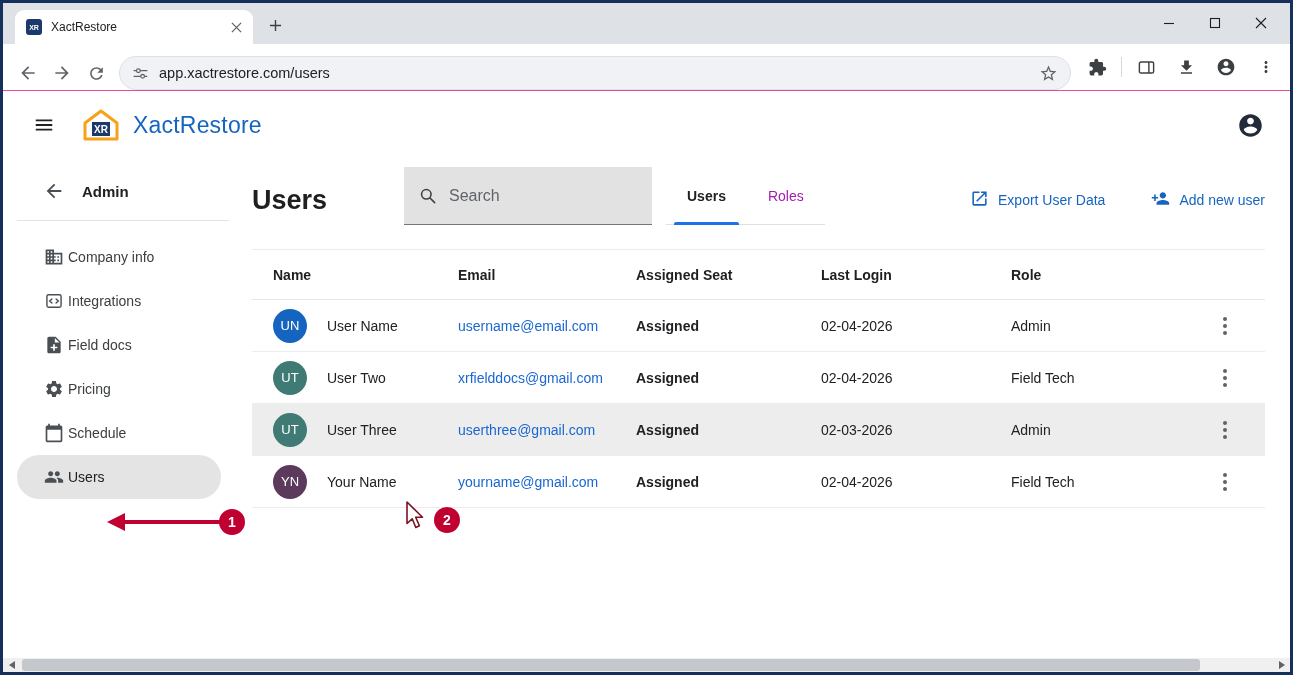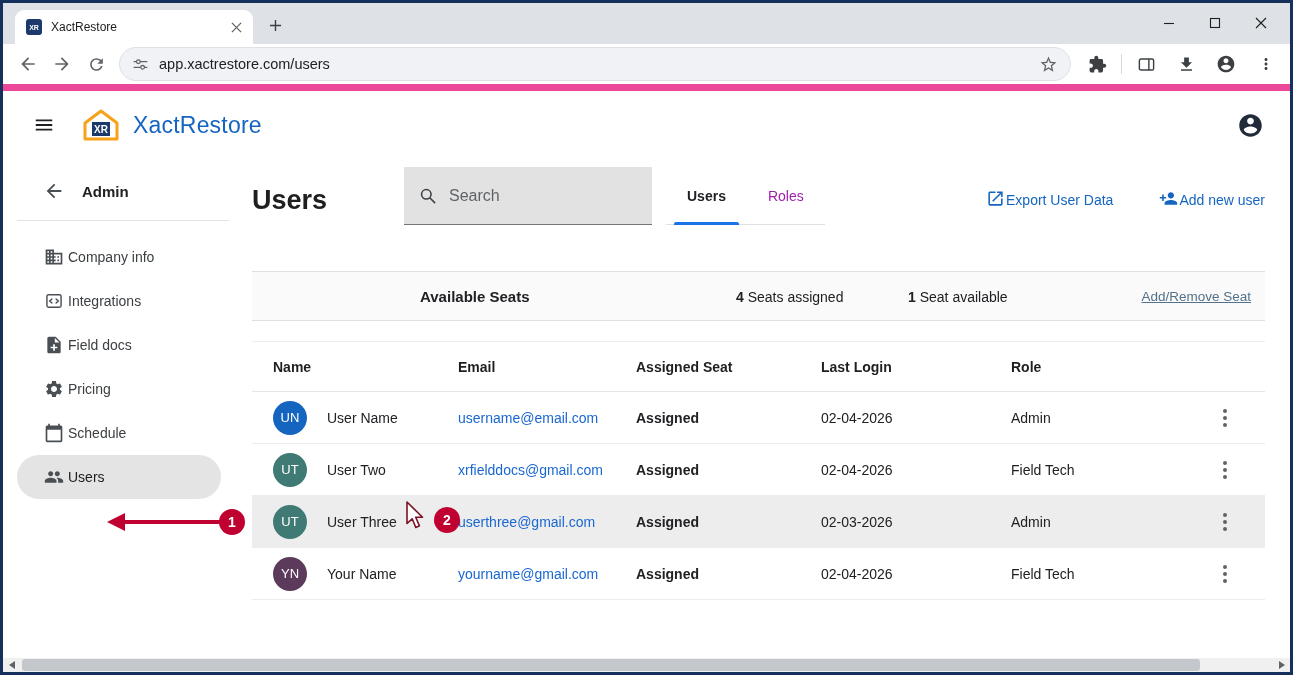--- a/index.html
+++ b/index.html
@@ -10,21 +10,21 @@
   .tabstrip { height:41px; background:#dee1e6; display:flex; align-items:flex-end; position:relative; flex:none; }
   .tab { margin-left:12px; width:238px; height:34px; background:#fff; border-radius:9px 9px 0 0; display:flex; align-items:center; padding:0 8px 0 11px; gap:9px; }
   .favicon { width:16px; height:16px; background:#1b3a6b; border-radius:3px; color:#fff; font-size:7px; font-weight:bold; display:flex; align-items:center; justify-content:center; flex:none; }
   .tab-title { font-size:12px; color:#202124; flex:1; white-space:nowrap; overflow:hidden; }
   .icon-btn { display:flex; align-items:center; justify-content:center; color:#5f6368; cursor:pointer; }
   .tab-close { width:18px; height:18px; border-radius:50%; }
   .newtab { width:28px; height:28px; margin:0 0 5px 8px; border-radius:50%; }
   .win-controls { position:absolute; right:6px; top:0; height:40px; display:flex; align-items:center; }
   .win-btn { width:46px; height:40px; display:flex; align-items:center; justify-content:center; color:#1f1f1f; cursor:pointer; }
 
-  .toolbar { height:47px; background:#fff; border-bottom:7px solid #ec4899; display:flex; align-items:center; padding:4px 8px; flex:none; }
+  .toolbar { height:47px; background:#fff; border-bottom:1px solid #ec4899; display:flex; padding:12px 8px; flex:none; }
   .nav-btn { width:34px; height:34px; border-radius:50%; }
   .omnibox { flex:1; height:34px; margin-left:6px; border-radius:17px; background:#f0f2f5; border:1px solid #dde1e6; display:flex; align-items:center; padding:0 12px; gap:10px; cursor:text; }
   .url { flex:1; font-size:14.5px; color:#202124; }
   .tb-right { display:flex; align-items:center; margin-left:10px; gap:8px; }
   .tb-icon { width:32px; height:32px; border-radius:50%; }
   .vdiv { width:1px; height:20px; background:#d5d8dc; }
 
   
   .app-header { height:68px; background:#fff; display:flex; align-items:center; padding:0 26px; flex:none; }
   .hamburger { width:30px; height:30px; }
@@ -47,21 +47,21 @@
   .main-top { display:flex; align-items:flex-start; margin-top:8px; height:62px; }
   .page-title { width:152px; margin-top:18px; font-size:27px; font-weight:bold; color:#1f1f1f; }
   .searchbox { width:248px; height:58px; background:#e2e2e2; border-bottom:1px solid #767676; border-radius:1px 1px 0 0; display:flex; align-items:center; padding:0 14px; gap:12px; }
   .searchbox input { flex:1; border:none; outline:none; background:transparent; font-size:16px; color:#3c4043; font-family:"Liberation Sans", sans-serif; }
   .searchbox input::placeholder { color:#5f6368; }
   .tabs { margin-left:14px; height:58px; display:flex; border-bottom:1px solid #e0e0e0; }
   .tabbtn { padding:0 21px; display:flex; align-items:center; font-size:14px; font-weight:500; color:#a21caf; position:relative; cursor:pointer; }
   .tabbtn.active { color:#202124; font-weight:bold; }
   .tabbtn.active::after { content:""; position:absolute; left:8px; right:8px; bottom:-1px; height:3px; background:#1a73e8; border-radius:2px 2px 0 0; }
   .actions { margin-left:auto; display:flex; gap:46px; margin-top:22px; }
-  .action { display:flex; align-items:center; gap:1px; color:#1565c0; font-size:14px; font-weight:500; cursor:pointer; white-space:nowrap; }
+  .action { display:flex; align-items:center; gap:9px; color:#1565c0; font-size:14px; font-weight:500; cursor:pointer; white-space:nowrap; }
   .action svg { width:19px; height:19px; }
 
   .seats { position:relative; height:50px; margin-top:42px; background:#fafafa; border-top:1px solid #e0e0e0; border-bottom:1px solid #e0e0e0; font-size:14px; color:#202124; }
   .seats-title { position:absolute; left:168px; top:16px; font-weight:bold; font-size:15px; }
   .seats-assigned { position:absolute; left:484px; top:17px; }
   .seats-available { position:absolute; left:656px; top:17px; }
   .count { font-weight:bold; }
   .seats-link { position:absolute; right:14px; top:17px; color:#54718a; text-decoration:underline; font-size:13.5px; cursor:pointer; }
 
   .utable { margin-top:20px; border-top:1px solid #ececec; }
@@ -319,26 +319,20 @@
             <span>
               <svg width="20" height="20" viewBox="0 0 24 24" fill="#1565c0">
                   <path d="M15 12c2.21 0 4-1.79 4-4s-1.79-4-4-4-4 1.79-4 4 1.79 4 4 4zm-9-2V7H4v3H1v2h3v3h2v-3h3v-2H6zm9 4c-2.67 0-8 1.34-8 4v2h16v-2c0-2.66-5.33-4-8-4z"></path>
                 </svg>
             </span>
             <span>Add new user</span>
           </div>
         </div>
       </div>
 
-      <div class="seats">
-        <span class="seats-title">Available Seats</span>
-        <span class="seats-assigned"><span class="count">4</span><span> Seats assigned</span></span>
-        <span class="seats-available"><span class="count">1</span><span> Seat available</span></span>
-        <span class="seats-link">Add/Remove Seat</span>
-      </div>
 
       <div class="utable">
         <div class="thead">
           <span>Name</span>
           <span>Email</span>
           <span>Assigned Seat</span>
           <span>Last Login</span>
           <span>Role</span>
           <span></span>
         </div>

